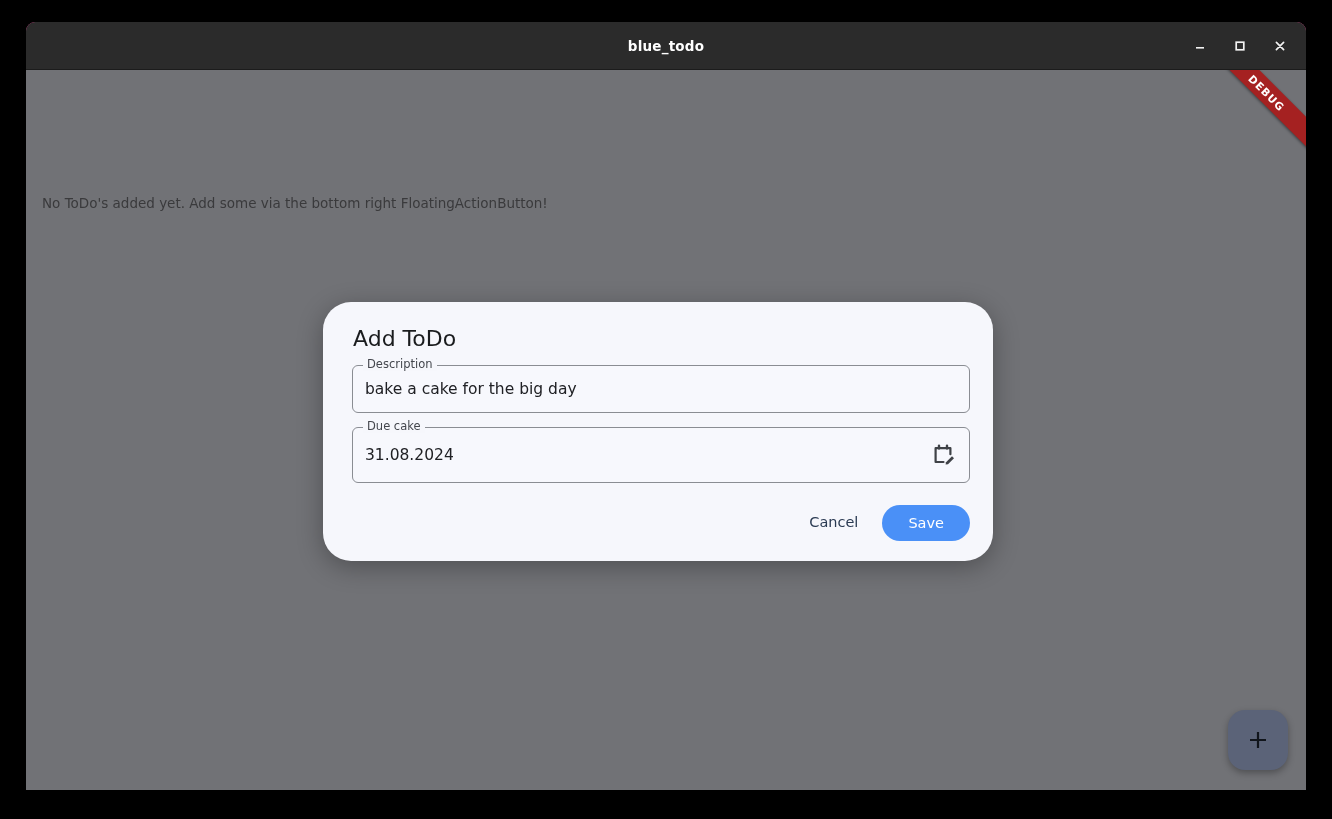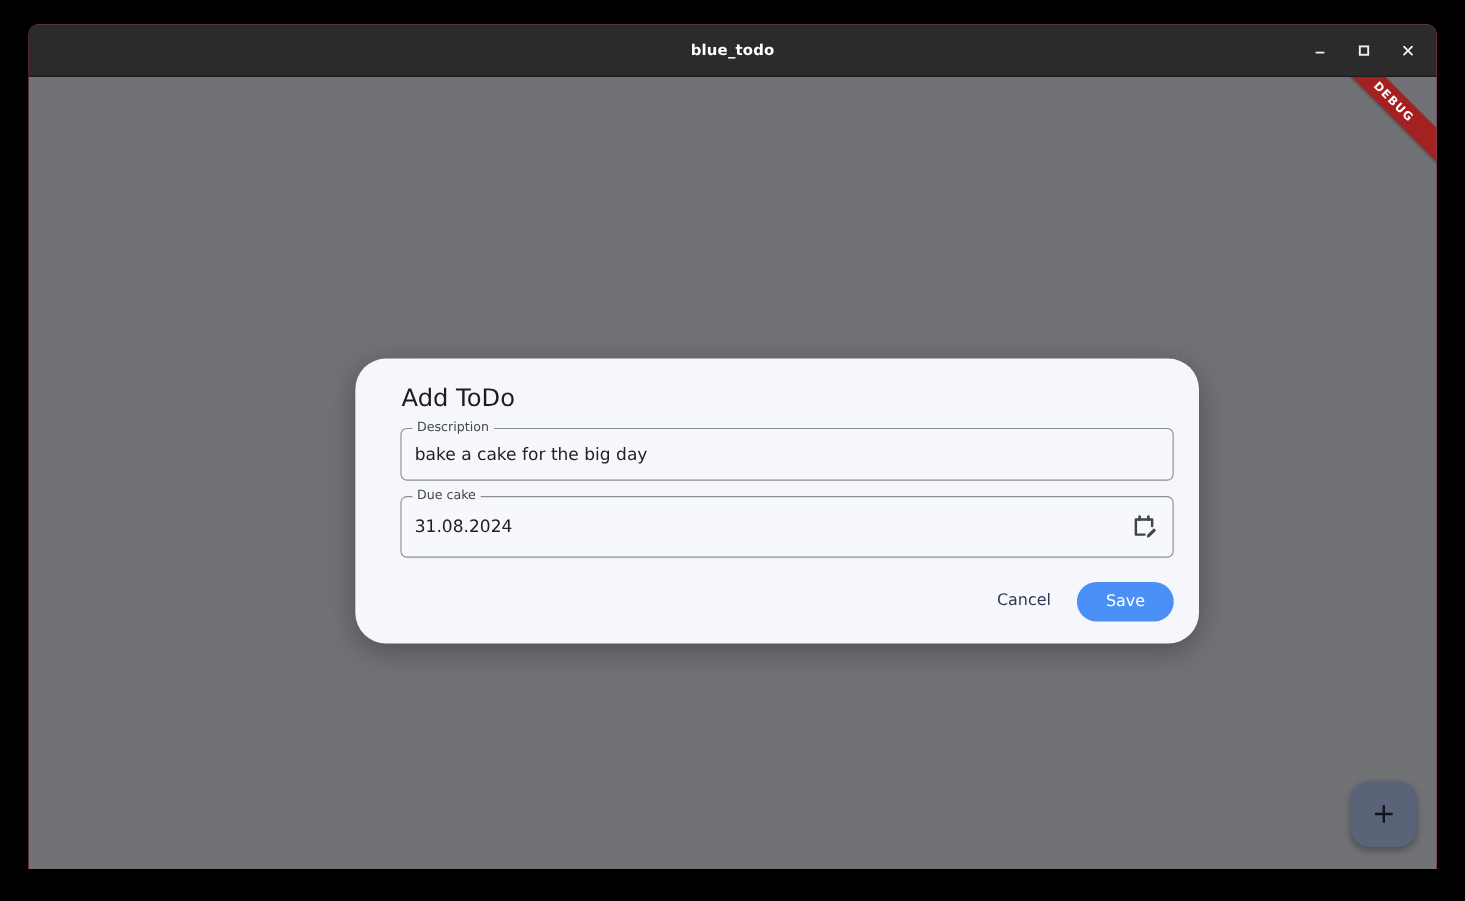--- a/index.html
+++ b/index.html
@@ -128,26 +128,26 @@
     box-shadow: 0 3px 7px rgba(0,0,0,.3);
     cursor: pointer;
     border: none;
   }
   #fab svg { display: block; }
 
   
   #dialog {
     position: absolute;
     left: 297px;
-    top: 256px;
-    width: 767px;
+    top: 232px;
+    width: 670px;
     border-radius: 28px;
     background: #f6f7fc;
     box-shadow: 0 6px 26px rgba(0,0,0,.30);
-    padding: 24px 23px 20px 41px;
+    padding: 24px 23px 20px 29px;
   }
   #dialog-title {
     font-size: 22px;
     color: #1a1c1e;
     font-weight: 400;
     margin: 0 0 14px 1px;
     font-family: "DejaVu Sans", sans-serif;
   }
 
   
@@ -256,20 +256,21 @@
           <svg width="12" height="12" viewBox="0 0 12 12">
               <path d="M2.4 2.4 L9.6 9.6 M9.6 2.4 L2.4 9.6" stroke="#f2f2f2" stroke-width="1.7" stroke-linecap="round"></path>
             </svg>
         </span>
       </button>
     </div>
   </div>
 
   <div id="app-body">
 
+    <div id="empty-message">No ToDo's added yet. Add some via the bottom right FloatingActionButton!</div>
 
     <div id="debug-ribbon">
       <span>DEBUG</span>
     </div>
 
     <button id="fab">
       <span>
         <svg width="22" height="22" viewBox="0 0 22 22">
           <path d="M11 3 V19 M3 11 H19" stroke="#11151c" stroke-width="2.2" stroke-linecap="butt"></path>
         </svg>

